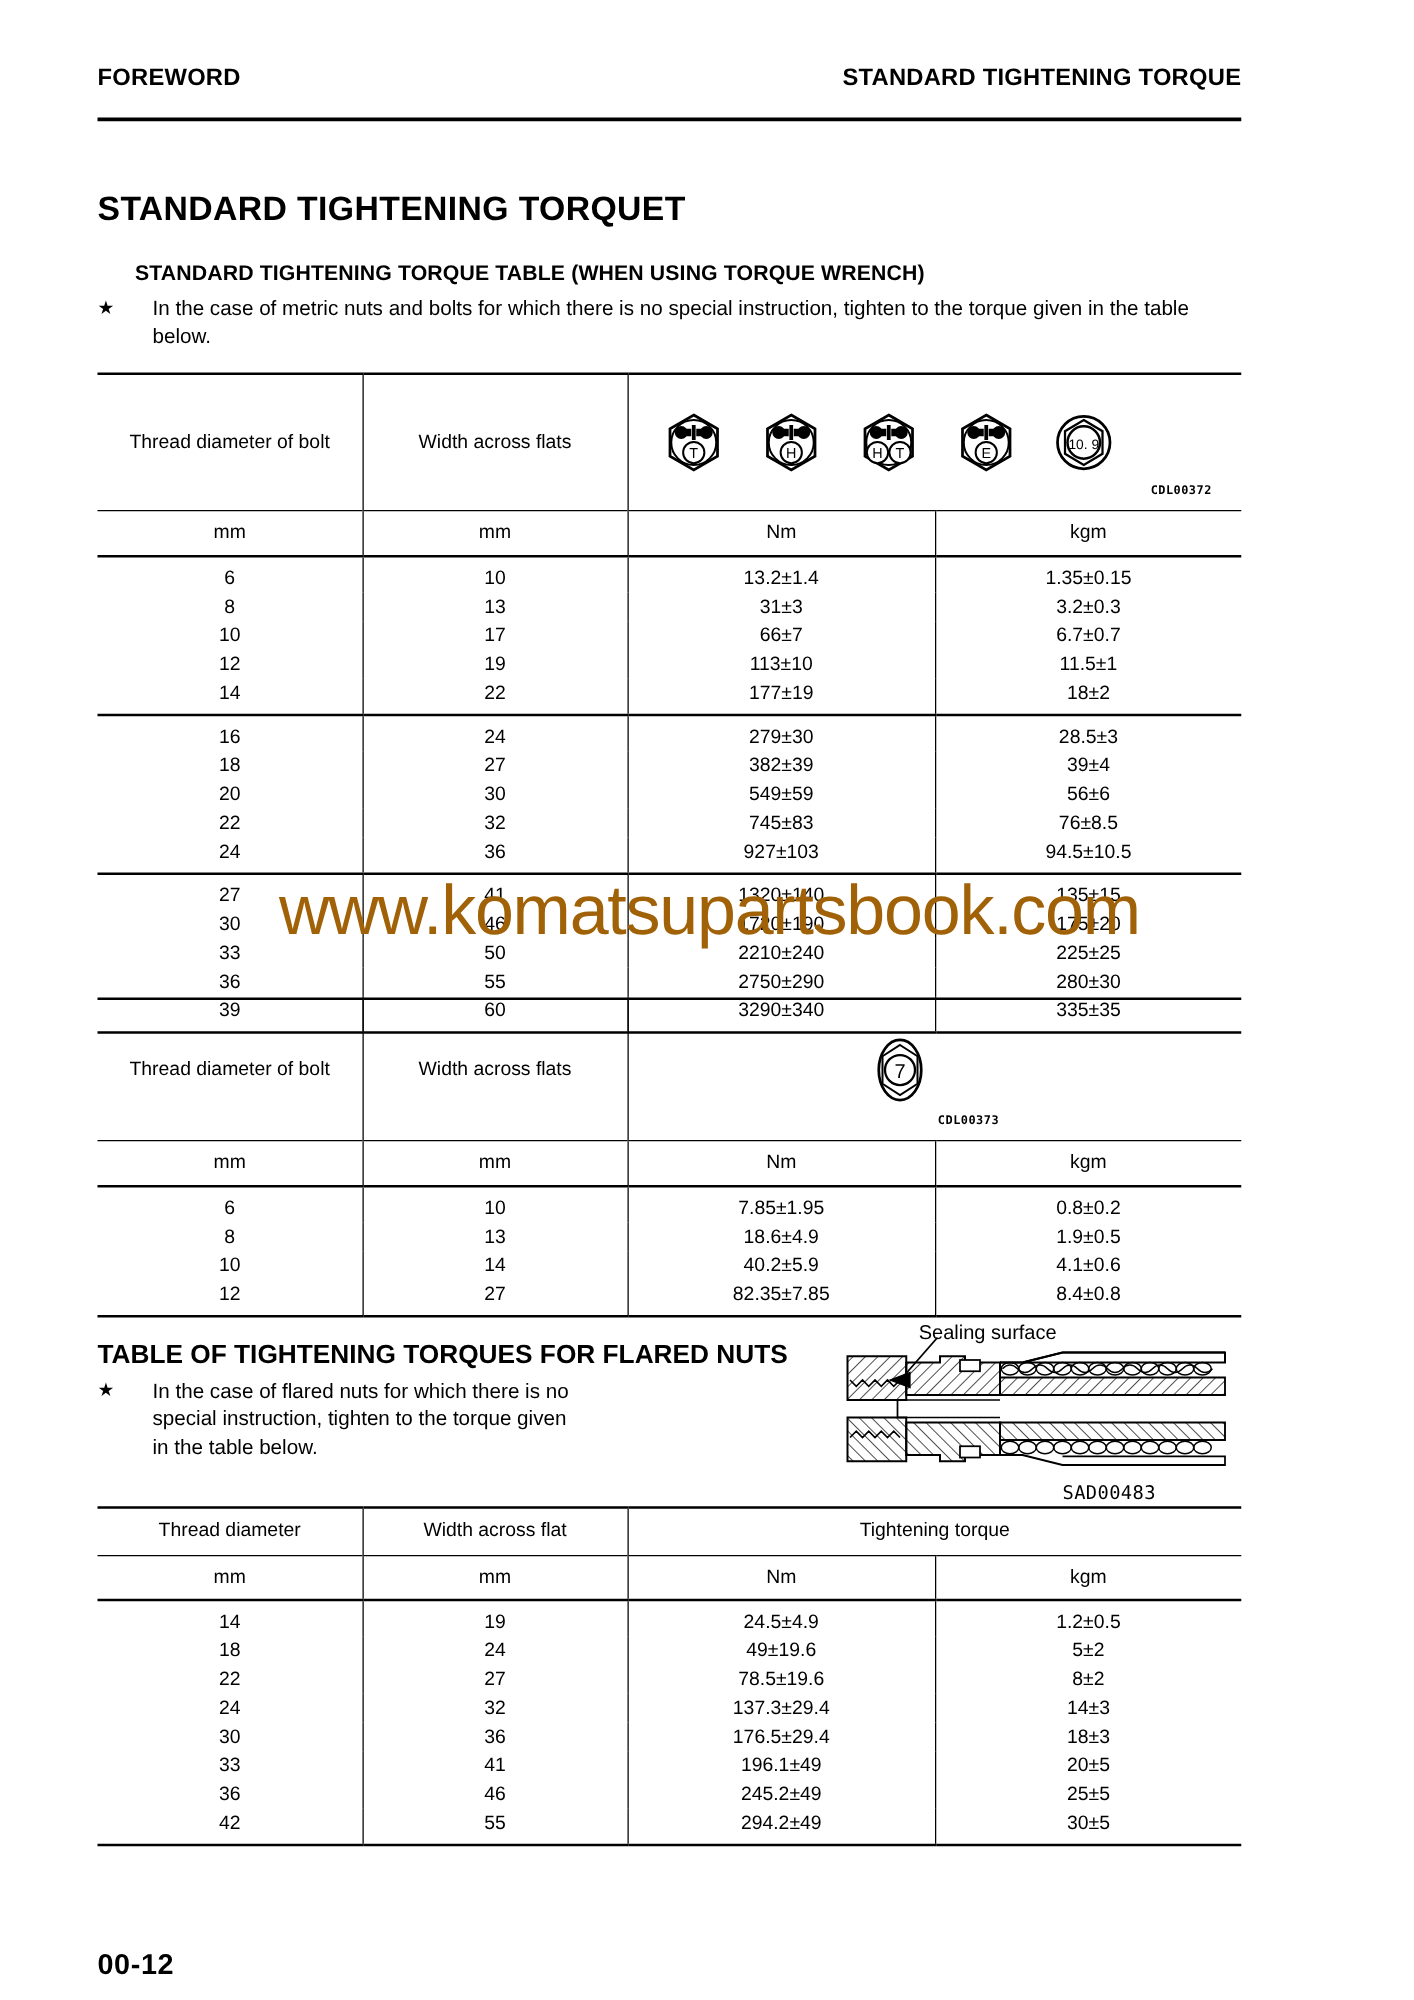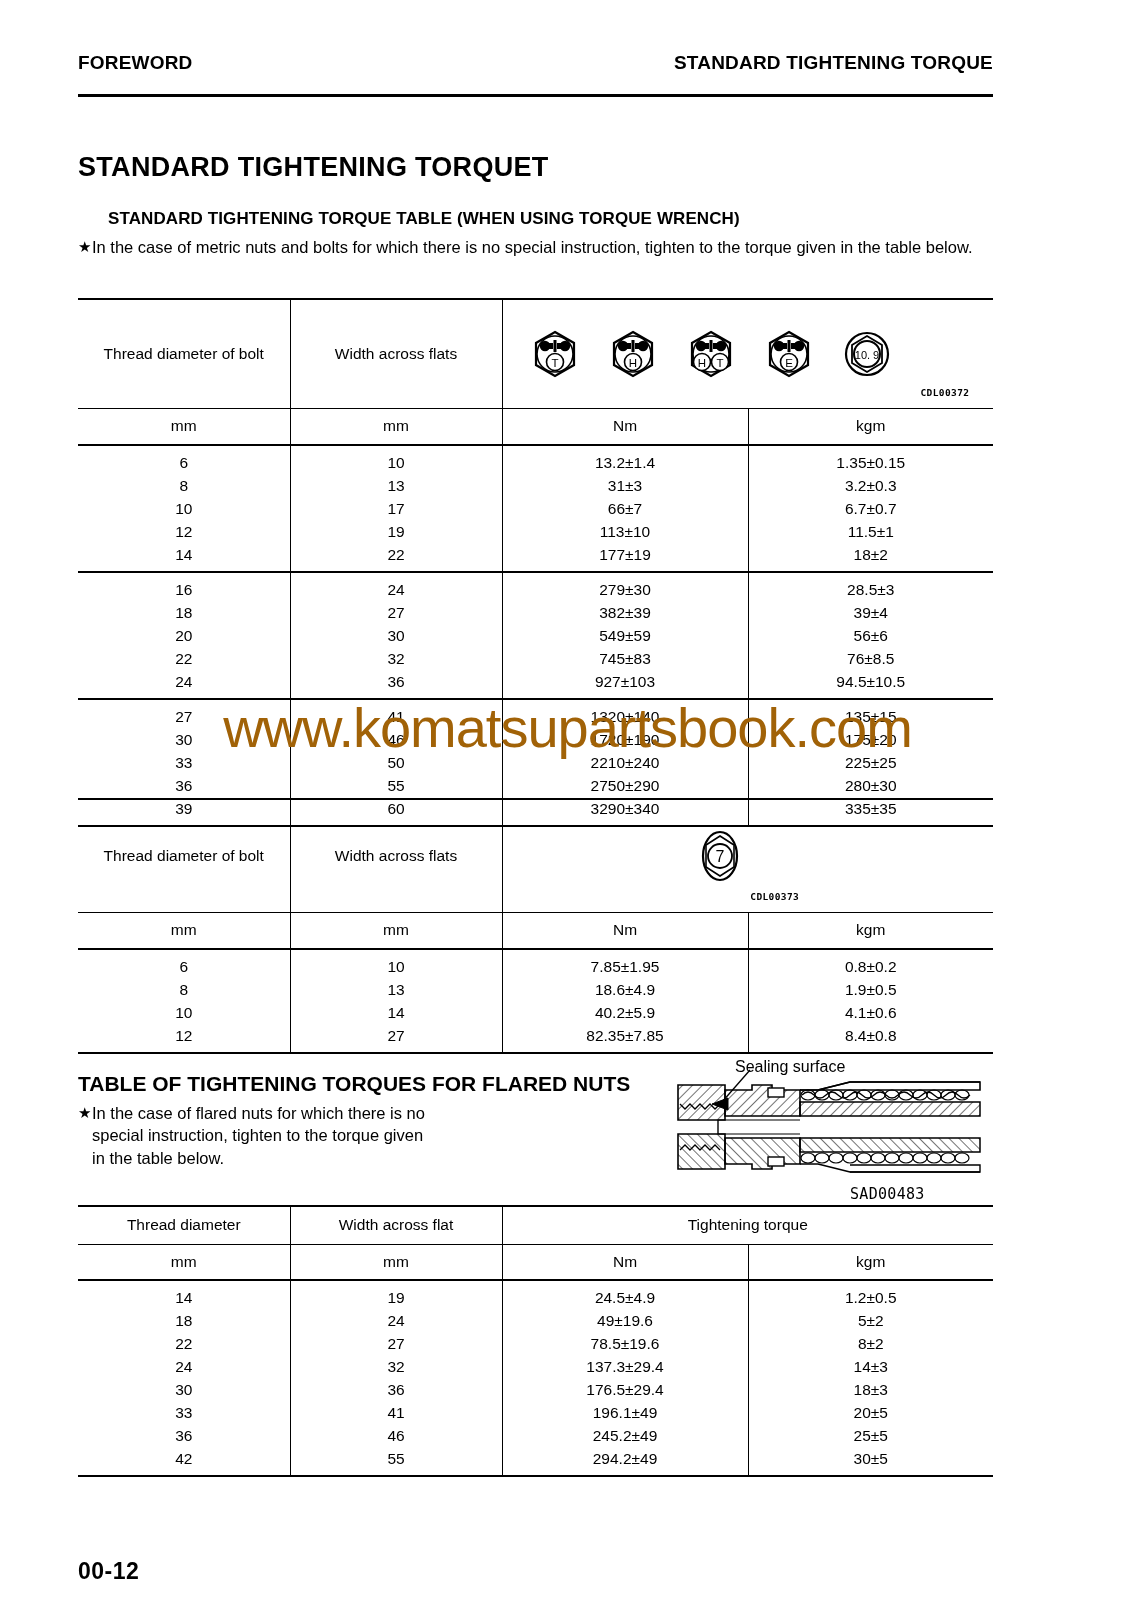--- a/index.html
+++ b/index.html
@@ -68,21 +68,21 @@
     line-height: 1.35;
   }
   .bullet-block .star {
     position: absolute;
     left: 0;
     top: 1px;
     font-size: 15px;
   }
   .bullet-block .btext {
     display: block;
-    margin-left: 14px;
+    margin-left: 44px;
   }
   #intro-bullet { top: 236px; width: 920px; }
 
   
   .tbl {
     position: absolute;
     left: 78px;
     width: 915px;
     border-collapse: collapse;
     font-size: 15.5px;

